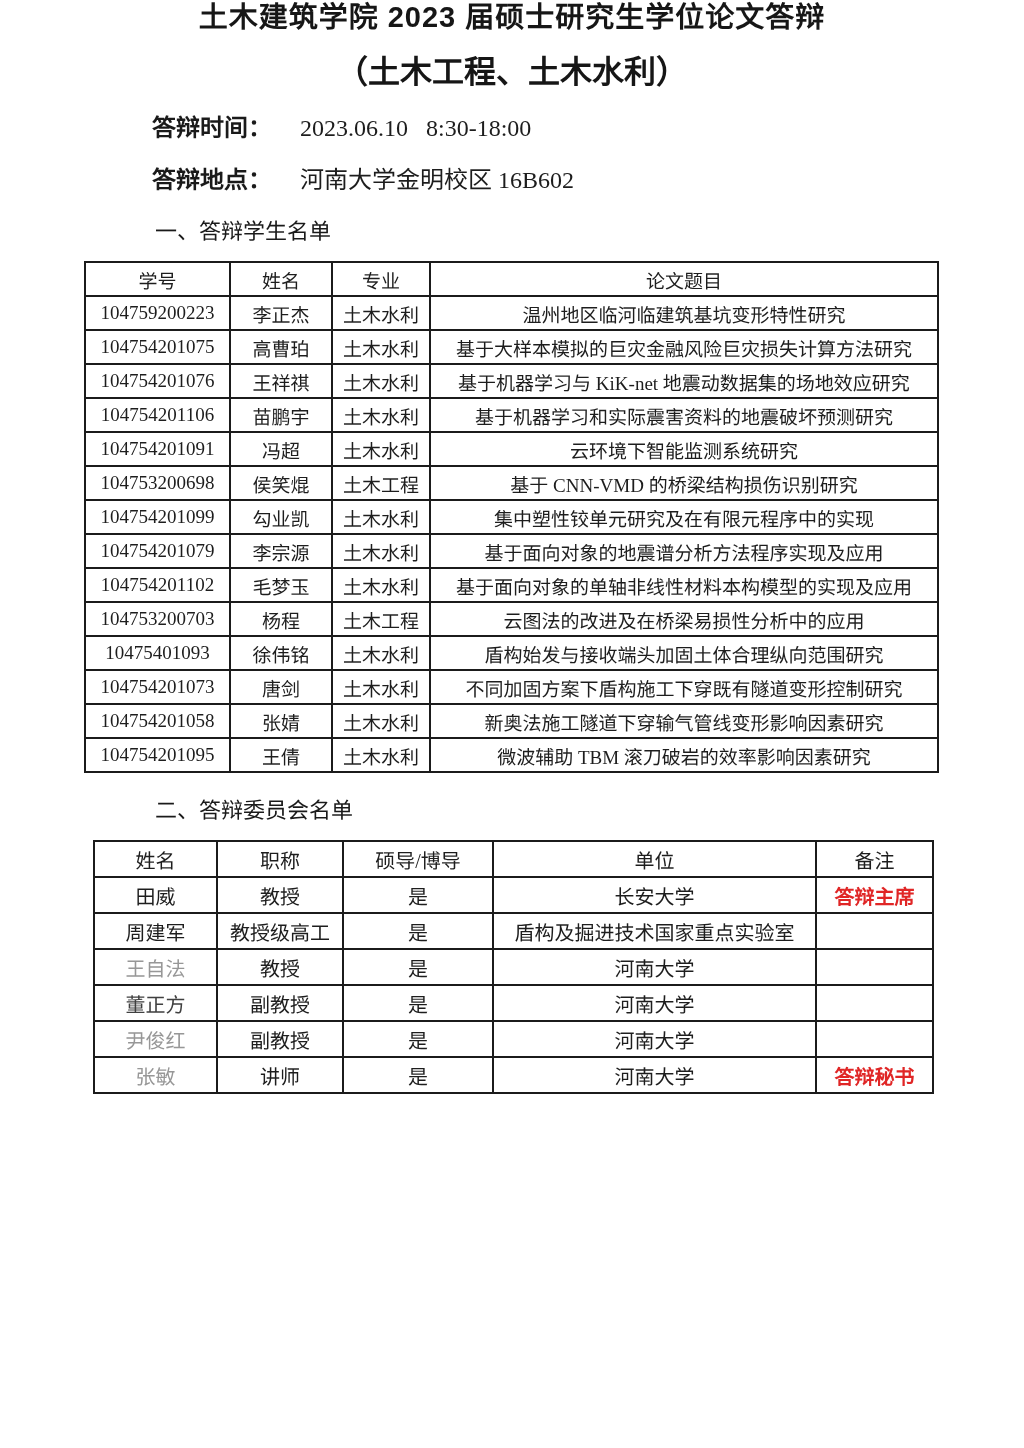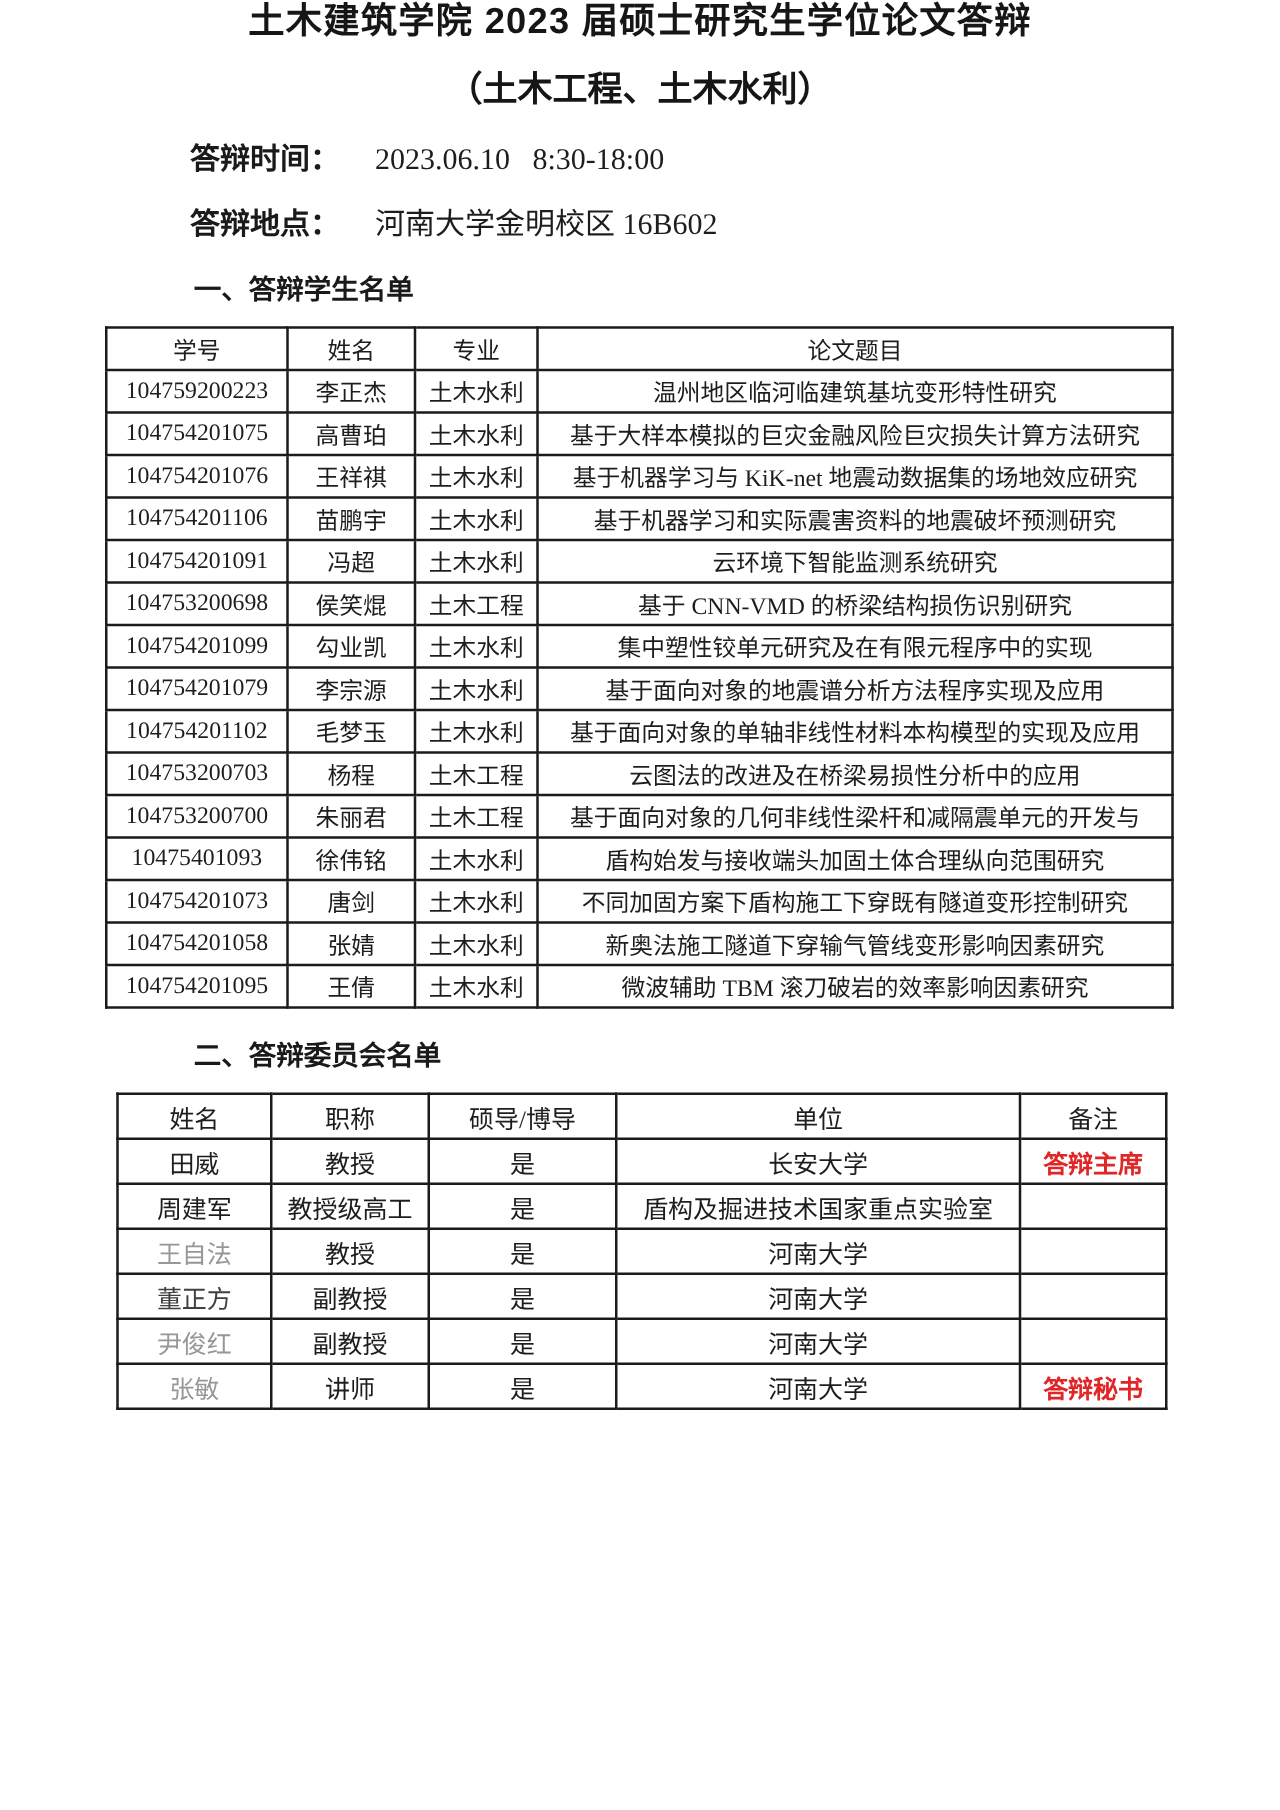--- a/index.html
+++ b/index.html
@@ -21,21 +21,21 @@
     font-size: 29px;
     letter-spacing: 1px;
     line-height: 34px;
     color: #161616;
   }
   .subtitle {
     margin-top: 22px;
     text-align: center;
     font-family: "Liberation Sans", "DejaVu Sans", sans-serif;
     font-weight: 700;
-    font-size: 28px;
+    font-size: 32px;
     line-height: 32px;
     color: #161616;
   }
   .meta-line {
     margin: 26px 0 0 152px;
     font-size: 24px;
     line-height: 27px;
     white-space: pre-wrap;
   }
   .meta-line + .meta-line { margin-top: 24px; }
@@ -45,21 +45,21 @@
     color: #1a1a1a;
   }
   .meta-value {
     margin-left: 28px;
     font-family: "Liberation Serif", "DejaVu Serif", serif;
     color: #1d1d1d;
   }
   .section-heading {
     margin: 24px 0 0 155px;
     font-family: "Liberation Sans", "DejaVu Sans", sans-serif;
-    font-weight: 700;
+    font-weight: 400;
     font-size: 22px;
     line-height: 28px;
     color: #1a1a1a;
   }
   table {
     border-collapse: collapse;
     table-layout: fixed;
     font-size: 19px;
     color: #1d1d1d;
   }
@@ -171,26 +171,20 @@
           <td>104754201102</td>
           <td>毛梦玉</td>
           <td>土木水利</td>
           <td>基于面向对象的单轴非线性材料本构模型的实现及应用</td>
         </tr>
         <tr>
           <td>104753200703</td>
           <td>杨程</td>
           <td>土木工程</td>
           <td>云图法的改进及在桥梁易损性分析中的应用</td>
-        </tr>
-        <tr>
-          <td>104753200700</td>
-          <td>朱丽君</td>
-          <td>土木工程</td>
-          <td>基于面向对象的几何非线性梁杆和减隔震单元的开发与</td>
         </tr>
         <tr>
           <td>10475401093</td>
           <td>徐伟铭</td>
           <td>土木水利</td>
           <td>盾构始发与接收端头加固土体合理纵向范围研究</td>
         </tr>
         <tr>
           <td>104754201073</td>
           <td>唐剑</td>

